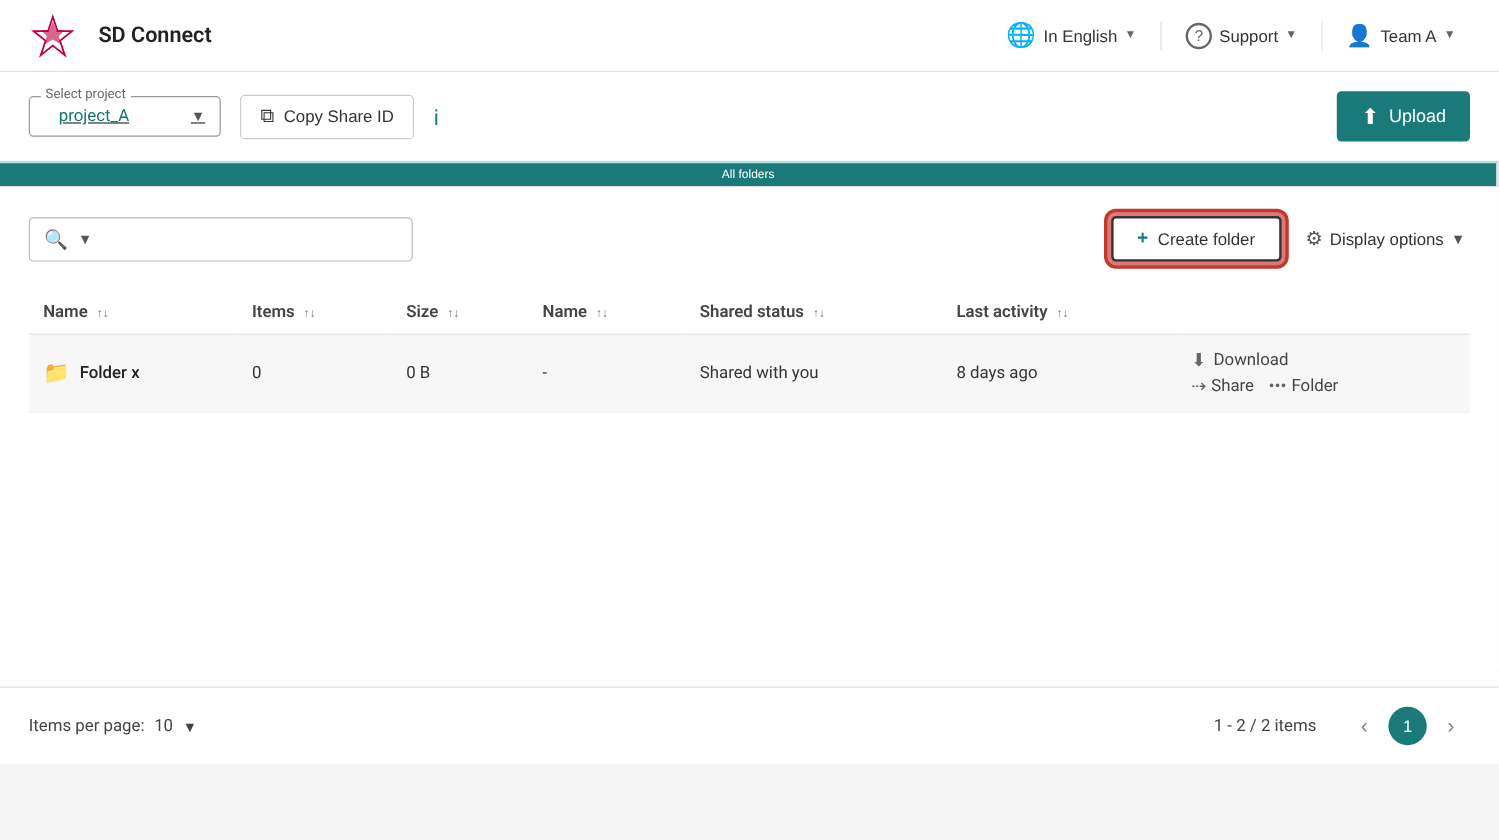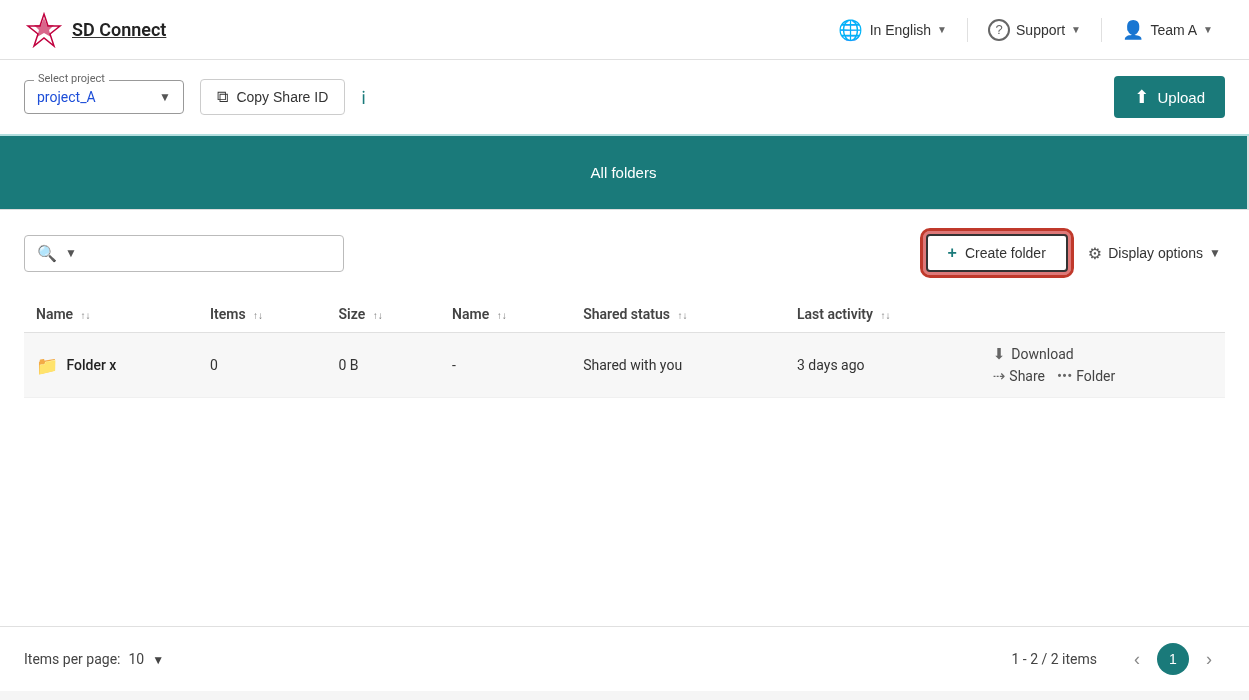--- a/index.html
+++ b/index.html
@@ -5,54 +5,54 @@
     * { box-sizing: border-box; margin: 0; padding: 0; }
     body { font-family: -apple-system, BlinkMacSystemFont, 'Segoe UI', Roboto, sans-serif; background: #f5f5f5; color: #333; font-size: 14px; }
 
     
     .header {
       display: flex; align-items: center; justify-content: space-between;
       background: #fff; padding: 0 24px; height: 60px;
       border-bottom: 1px solid #e0e0e0;
     }
     .header-left { display: flex; align-items: center; gap: 12px; }
-    .logo { display: flex; align-items: center; gap: 8px; text-decoration: underline; }
+    .logo { display: flex; align-items: center; gap: 18px; }
     .logo-icon { width: 40px; height: 40px; }
     .app-title { font-size: 18px; font-weight: 600; color: #222; }
     .header-right { display: flex; align-items: center; gap: 4px; }
     .header-btn {
       display: flex; align-items: center; gap: 6px;
       padding: 6px 12px; border: none; background: none;
       cursor: pointer; font-size: 14px; color: #333; border-radius: 4px;
     }
     .header-btn .chevron { font-size: 10px; color: #666; }
     .divider-v { width: 1px; height: 24px; background: #e0e0e0; margin: 0 4px; }
 
     
     .toolbar {
       display: flex; align-items: center; justify-content: space-between;
       background: #fff; padding: 16px 24px;
       border-bottom: 2px solid #b2dfdf;
     }
     .toolbar-left { display: flex; align-items: center; gap: 16px; }
 
     
-    .select-project-wrapper { position: relative; }
+    .select-project-wrapper { position: relative; text-decoration: underline; }
     .select-project-label {
       position: absolute; top: -8px; left: 10px;
       background: #fff; padding: 0 4px;
       font-size: 11px; color: #666;
     }
     .select-project {
       display: flex; align-items: center; gap: 8px;
       border: 1px solid #999; border-radius: 4px;
       padding: 8px 12px; cursor: pointer; min-width: 160px;
       background: #fff;
     }
-    .select-project-value { font-size: 14px; color: #1d4ed8; flex: 1; }
+    .select-project-value { font-size: 14px; color: #0f766e; flex: 1; margin-left: 12px; }
     .select-project-arrow { font-size: 12px; color: #555; }
 
     
     .copy-share-btn {
       display: flex; align-items: center; gap: 8px;
       border: 1px solid #ccc; border-radius: 4px;
       padding: 8px 16px; cursor: pointer; background: #fff;
       font-size: 14px; color: #333;
     }
     .info-icon { color: #1a7a7a; font-size: 18px; cursor: pointer; }
@@ -64,22 +64,22 @@
       border: none; border-radius: 4px;
       padding: 10px 20px; cursor: pointer; font-size: 15px; font-weight: 500;
     }
 
     
     .main { padding: 0; background: #fff; }
 
     
     .tabs { display: flex; border-bottom: 1px solid #ddd; }
     .tab {
-      flex: 1; padding: 28px 24px; text-align: center;
-      cursor: pointer; font-size: 15px; color: #1a7a7a;
+      flex: 1; padding: 4px 24px; text-align: center;
+      cursor: pointer; font-size: 10px; color: #1a7a7a;
       border: none; background: none; font-weight: 500;
     }
     .tab.active { background: #1a7a7a; color: #fff; }
     .tab-divider { width: 1px; background: #ddd; }
 
     
     .content { padding: 24px; background: #fff; min-height: 400px; }
 
     
     .search-actions { display: flex; align-items: center; justify-content: space-between; margin-bottom: 24px; }
@@ -282,21 +282,21 @@
           <td>
             <div class="folder-cell">
               <span class="folder-icon">📁</span>
               <span class="folder-name">Folder x</span>
             </div>
           </td>
           <td>0</td>
           <td>0 B</td>
           <td>-</td>
           <td>Shared with you</td>
-          <td>3 days ago</td>
+          <td>8 days ago</td>
           <td>
             <div class="action-cell">
               <div class="action-row">
                 <span style="font-size:15px; color:#666;">⬇</span>
                 <span>Download</span>
               </div>
               <div class="action-row" style="display:flex; gap:12px;">
                 <div style="display:flex; align-items:center; gap:4px;">
                   <span style="font-size:15px; color:#666;">⇢</span>
                   <span>Share</span>

